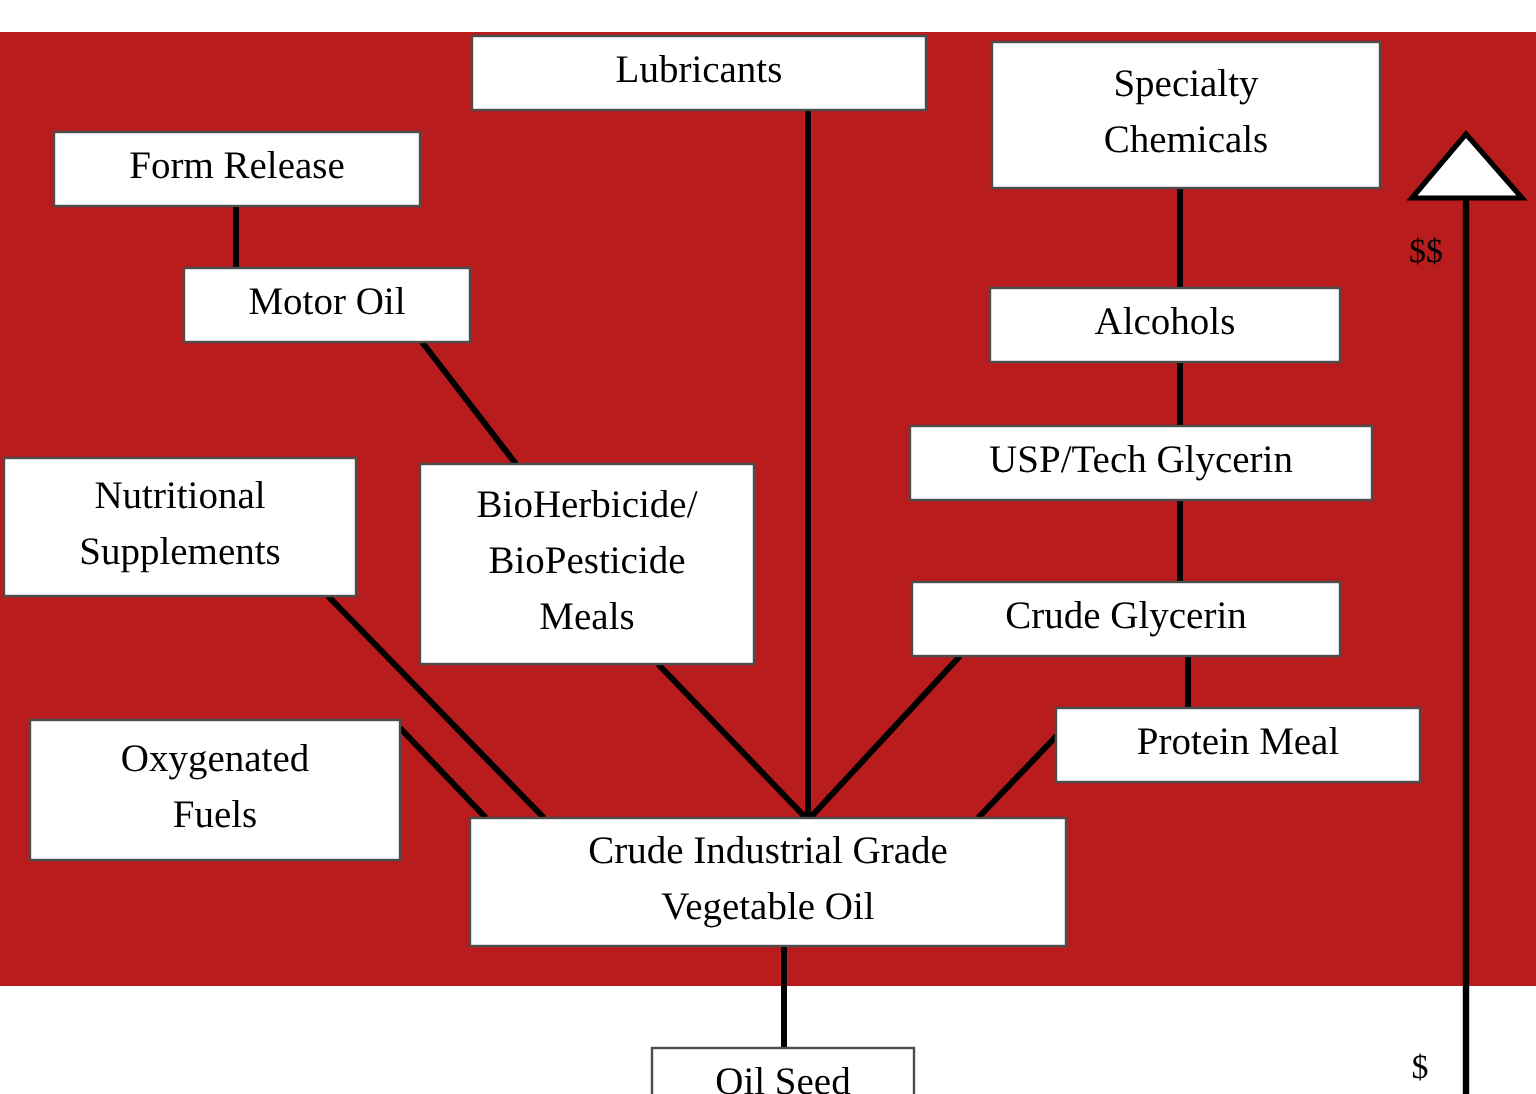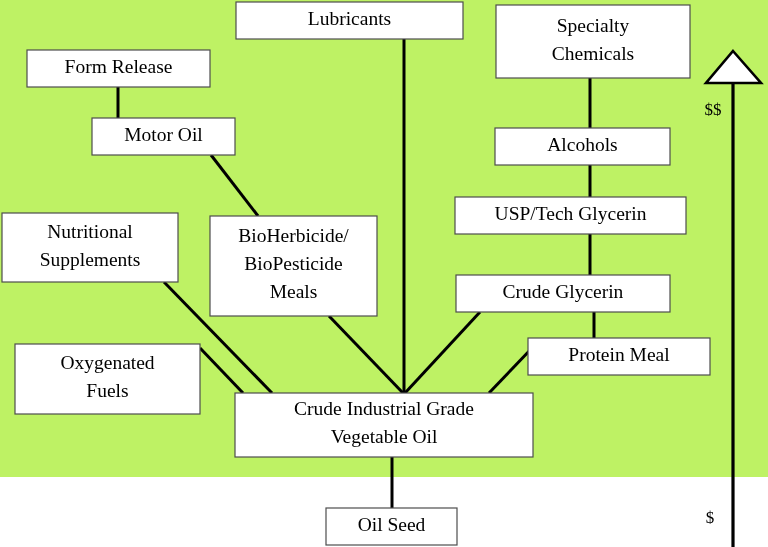--- a/index.html
+++ b/index.html
@@ -10,21 +10,22 @@
   body {
     width: 768px;
     height: 547px;
     overflow: hidden;
     font-family: "Liberation Serif", "DejaVu Serif", serif;
   }
   #diagram-root {
     position: relative;
     width: 768px;
     height: 477px;
-    background: #bef264;
+    background: #b91c1c;
+    margin-top: 16px;
   }
   svg#diagram-svg {
     position: absolute;
     top: 0;
     left: 0;
     width: 768px;
     height: 547px;
   }
   .node-rect {
     fill: #ffffff;

